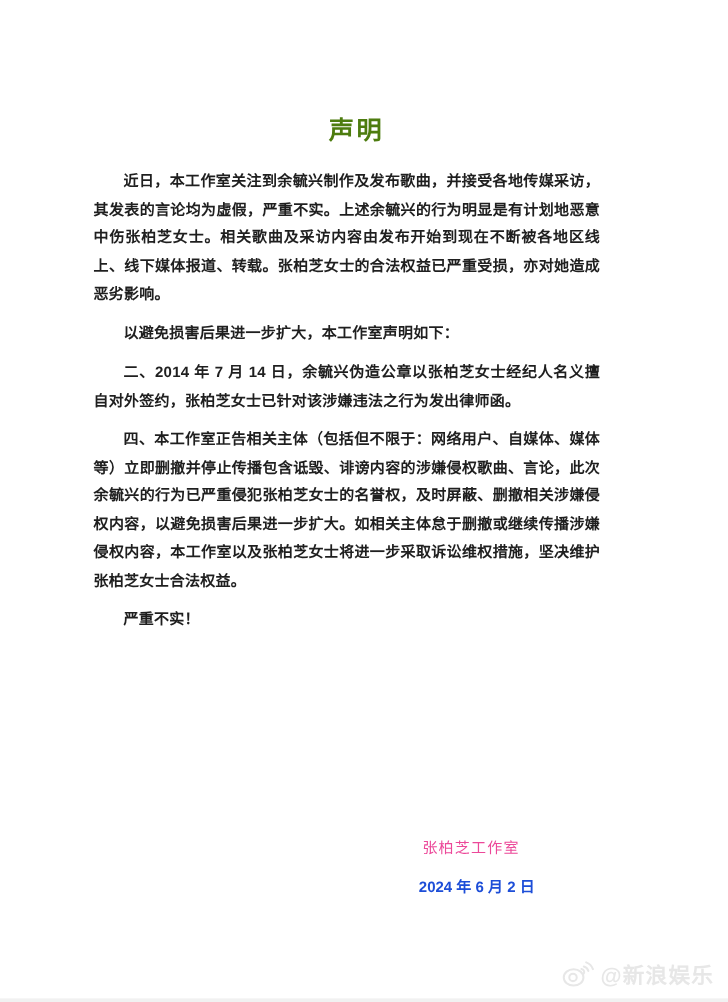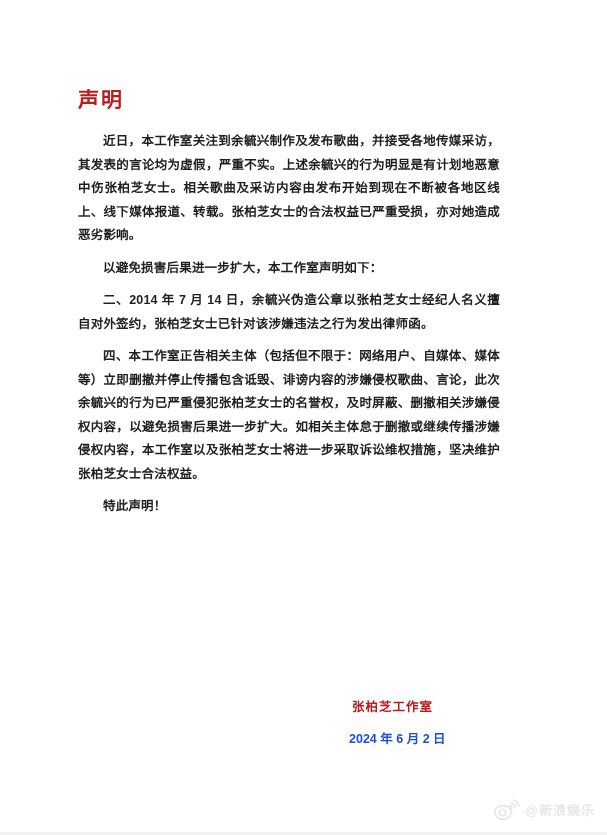--- a/index.html
+++ b/index.html
@@ -14,63 +14,63 @@
     width: 607px; height: 835px;
     background: #ffffff;
     overflow: hidden;
   }
   .content {
     position: absolute;
     left: 78px; top: 88px;
     width: 438px;
   }
   .doc-title {
-    margin: 0 0 18px 0;
+    margin: 10px 0 18px 0;
     font-size: 21px;
     line-height: 24px;
     font-weight: 700;
     letter-spacing: 2px;
-    text-align: left;
-    color: #b91c1c;
+    text-align: center;
+    color: #4d7c0f;
   }
   .para {
     margin: 0 16px 9px 0;
     font-size: 12.5px;
     line-height: 23.5px;
     font-weight: 600;
     color: #1f1f1f;
     text-align: justify;
     text-indent: 2em;
     letter-spacing: 0.2px;
   }
   .signature {
     position: absolute;
     left: 352px; top: 696px;
     font-size: 12.5px;
     line-height: 23.5px;
-    font-weight: 700;
-    color: #b91c1c;
+    font-weight: 400;
+    color: #ec4899;
     letter-spacing: 1px;
   }
   .date {
     position: absolute;
     left: 349px; top: 728px;
     font-size: 12.5px;
     line-height: 23.5px;
     font-weight: 600;
     color: #1d4ed8;
   }
   .watermark {
     position: absolute;
     right: 12px; top: 798px;
     display: flex;
     align-items: center;
     gap: 5px;
     color: #e7e7e7;
-    font-size: 13px;
+    font-size: 18px;
     font-weight: 700;
     letter-spacing: 1px;
     user-select: none;
   }
   .wm-icon { display: inline-flex; }
   .bottom-edge {
     position: absolute;
     left: 0; bottom: 0;
     width: 100%; height: 3px;
     background: #f1f1f1;
@@ -81,21 +81,21 @@
 
 <div class="page">
 
   <div class="content">
     <h1 class="doc-title"><span>声明</span></h1>
 
     <p class="para">近日，本工作室关注到余毓兴制作及发布歌曲，并接受各地传媒采访，其发表的言论均为虚假，严重不实。上述余毓兴的行为明显是有计划地恶意中伤张柏芝女士。相关歌曲及采访内容由发布开始到现在不断被各地区线上、线下媒体报道、转载。张柏芝女士的合法权益已严重受损，亦对她造成恶劣影响。</p>
     <p class="para">以避免损害后果进一步扩大，本工作室声明如下：</p>
     <p class="para">二、2014 年 7 月 14 日，余毓兴伪造公章以张柏芝女士经纪人名义擅自对外签约，张柏芝女士已针对该涉嫌违法之行为发出律师函。</p>
     <p class="para">四、本工作室正告相关主体（包括但不限于：网络用户、自媒体、媒体等）立即删撤并停止传播包含诋毁、诽谤内容的涉嫌侵权歌曲、言论，此次余毓兴的行为已严重侵犯张柏芝女士的名誉权，及时屏蔽、删撤相关涉嫌侵权内容，以避免损害后果进一步扩大。如相关主体怠于删撤或继续传播涉嫌侵权内容，本工作室以及张柏芝女士将进一步采取诉讼维权措施，坚决维护张柏芝女士合法权益。</p>
-    <p class="para">特此声明！</p>
+    <p class="para">严重不实！</p>
   </div>
 
   <div class="signature">张柏芝工作室</div>
   <div class="date">2024 年 6 月 2 日</div>
 
   <div class="watermark" style="color: rgb(231, 231, 231);">
     <span class="wm-icon">
       <svg width="27" height="23" viewBox="0 0 27 23" fill="none" stroke="currentColor" stroke-width="1.7" stroke-linecap="round">
         <ellipse cx="10" cy="14.5" rx="8.2" ry="6.8"></ellipse>
         <circle cx="9.5" cy="14.5" r="3.1"></circle>

